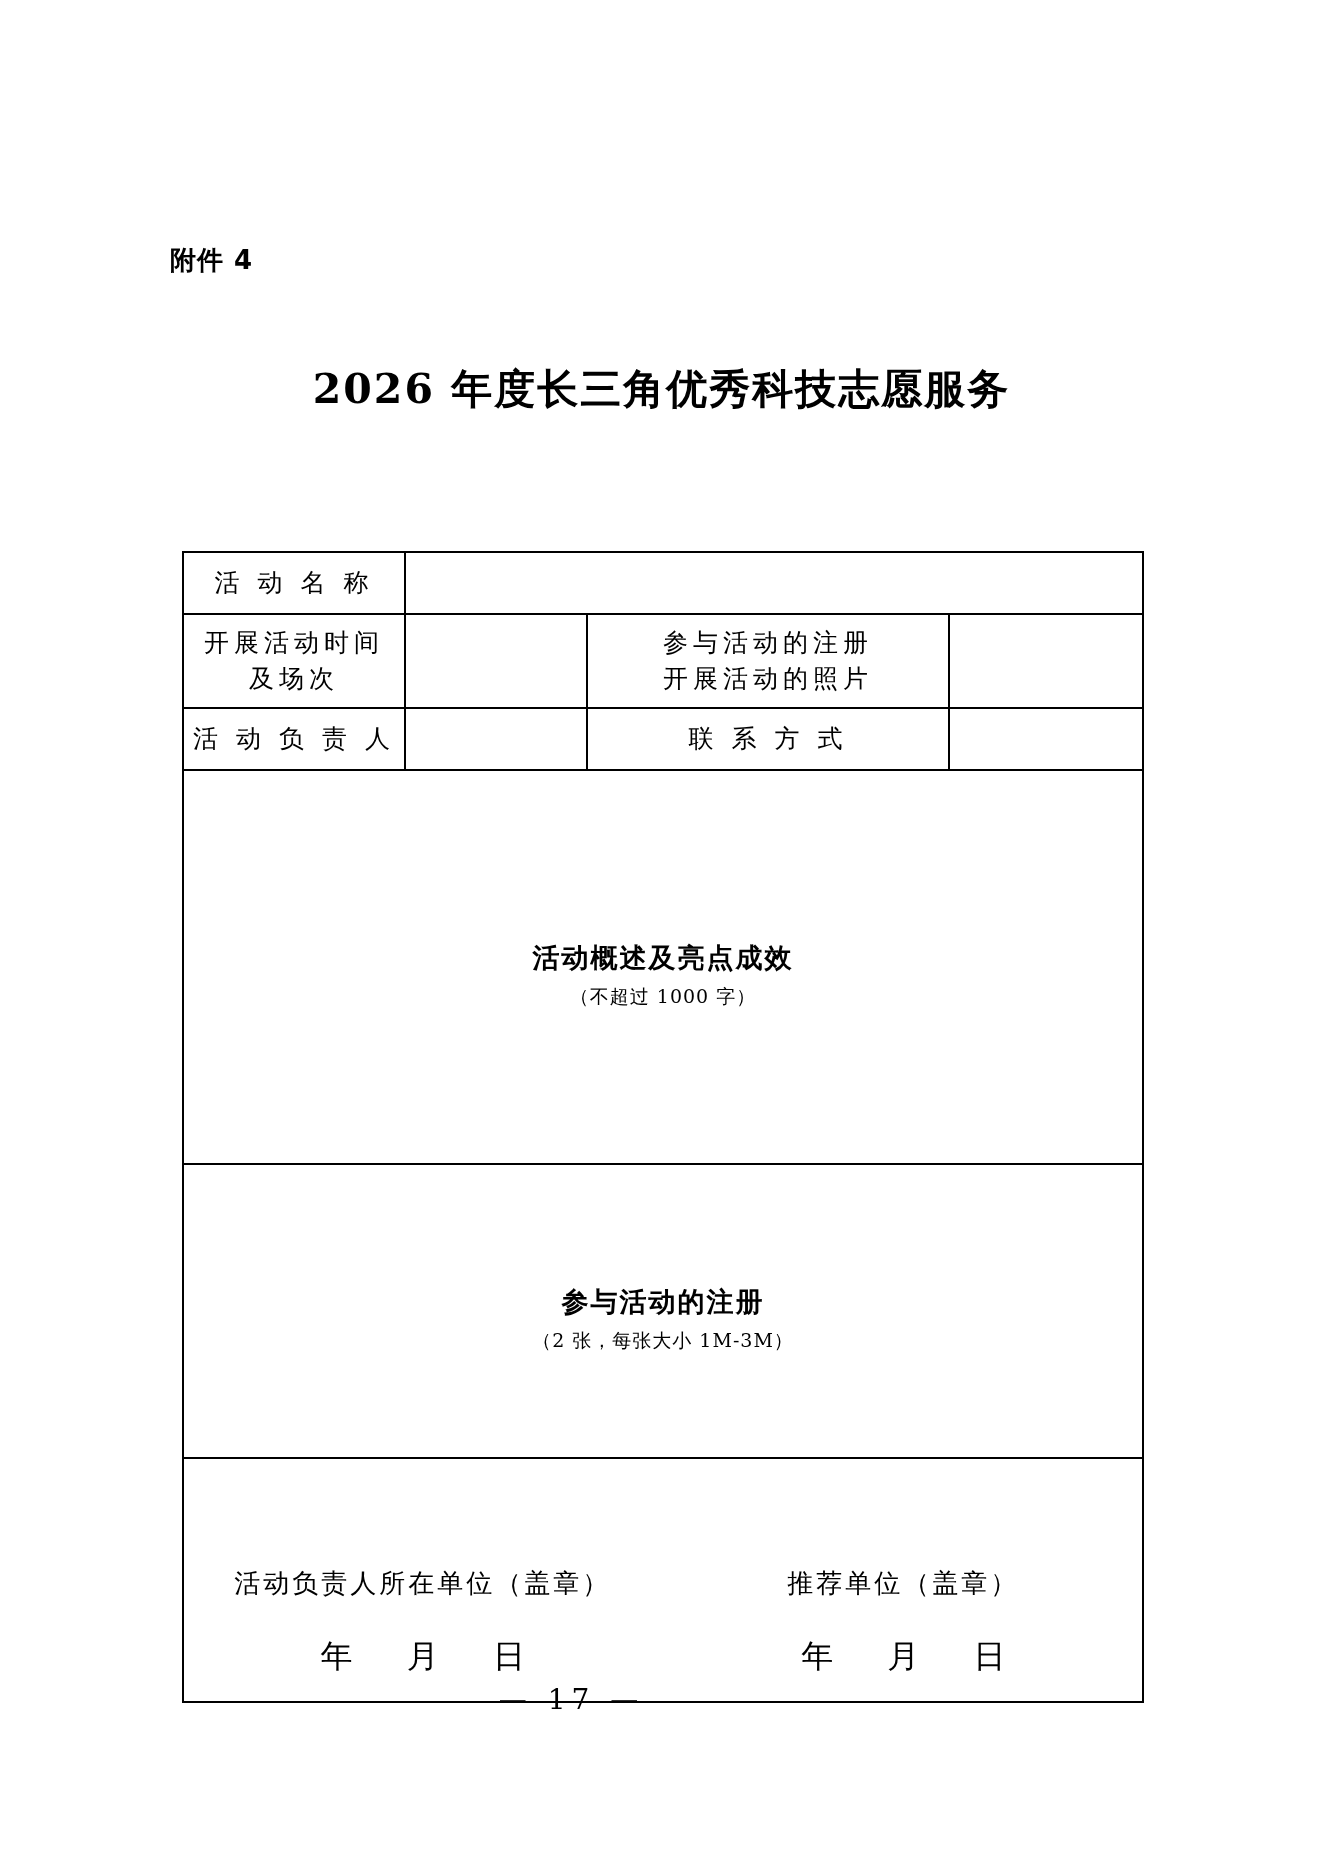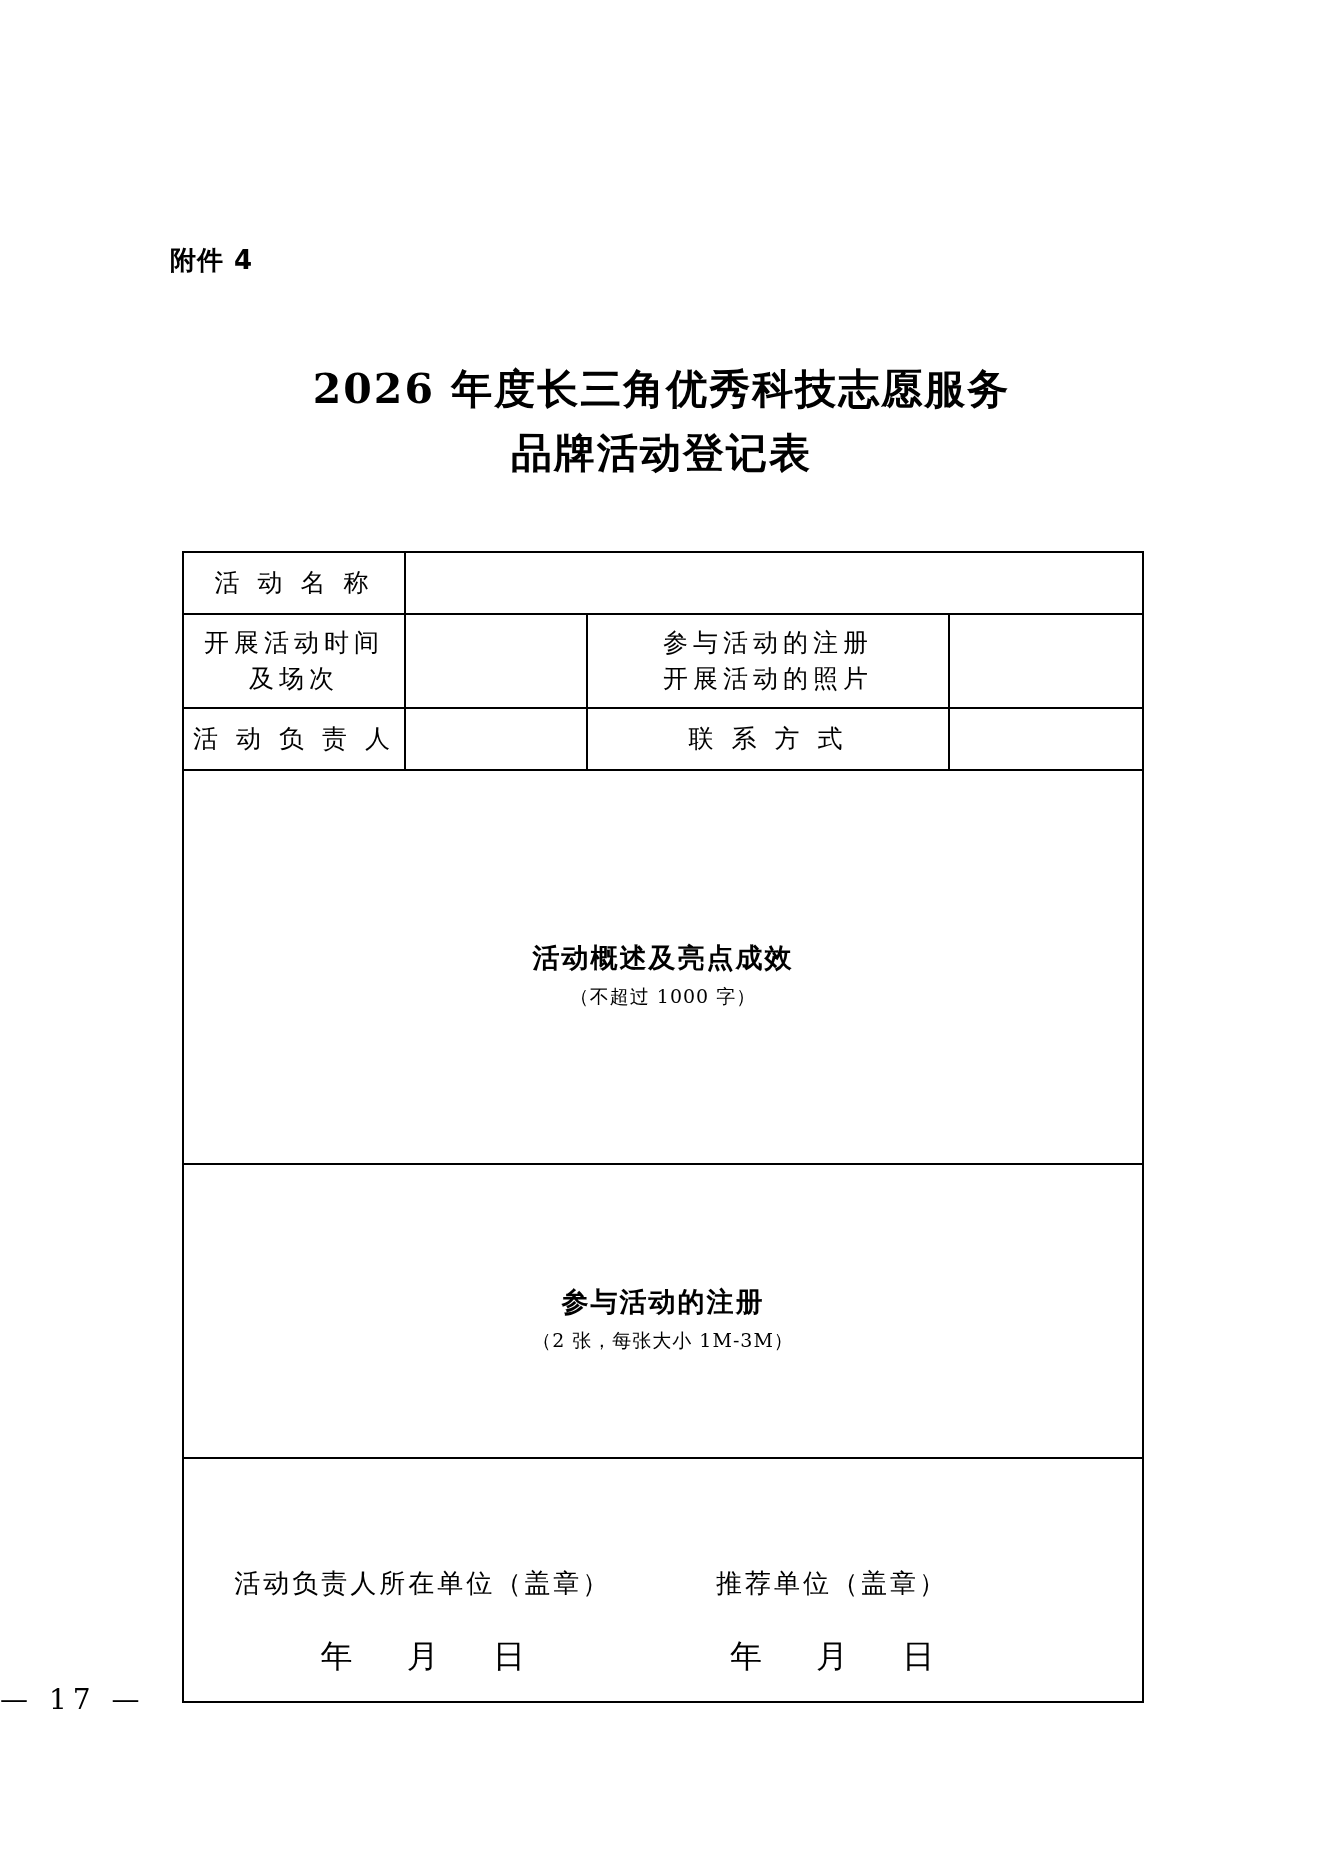--- a/index.html
+++ b/index.html
@@ -89,21 +89,21 @@
   .photo-cell {
     height: 292px;
     vertical-align: top;
   }
   .sign-cell {
     height: 242px;
     vertical-align: top;
   }
   .sign-wrap {
     display: flex;
-    justify-content: flex-start;
+    justify-content: space-between;
     padding: 84px 34px 0 34px;
     box-sizing: border-box;
   }
   .sign-col {
     text-align: center;
     width: 46%;
   }
   .sign-title {
     font-size: 26px;
     letter-spacing: 3px;
@@ -112,36 +112,35 @@
     font-size: 32px;
     letter-spacing: 22px;
     margin-top: 34px;
     padding-left: 22px;
   }
   .page-number {
     position: absolute;
     left: 0;
     top: 1683px;
     width: 1143px;
-    text-align: left;
+    text-align: center;
     font-size: 28px;
     letter-spacing: 6px;
     font-family: "DejaVu Serif", "Liberation Serif", serif;
   }
 </style>
 </head>
 <body>
 
 <div class="page">
 
   <div class="attachment-label">附件 4</div>
 
   <div class="doc-title">
     <span class="line1">2026 年度长三角优秀科技志愿服务</span>
-    <span class="line2">品牌活动登记表</span>
   </div>
 
   <table class="form">
     <colgroup>
       <col style="width:222px">
       <col style="width:182px">
       <col style="width:362px">
       <col style="width:194px">
     </colgroup>
     <tbody>

